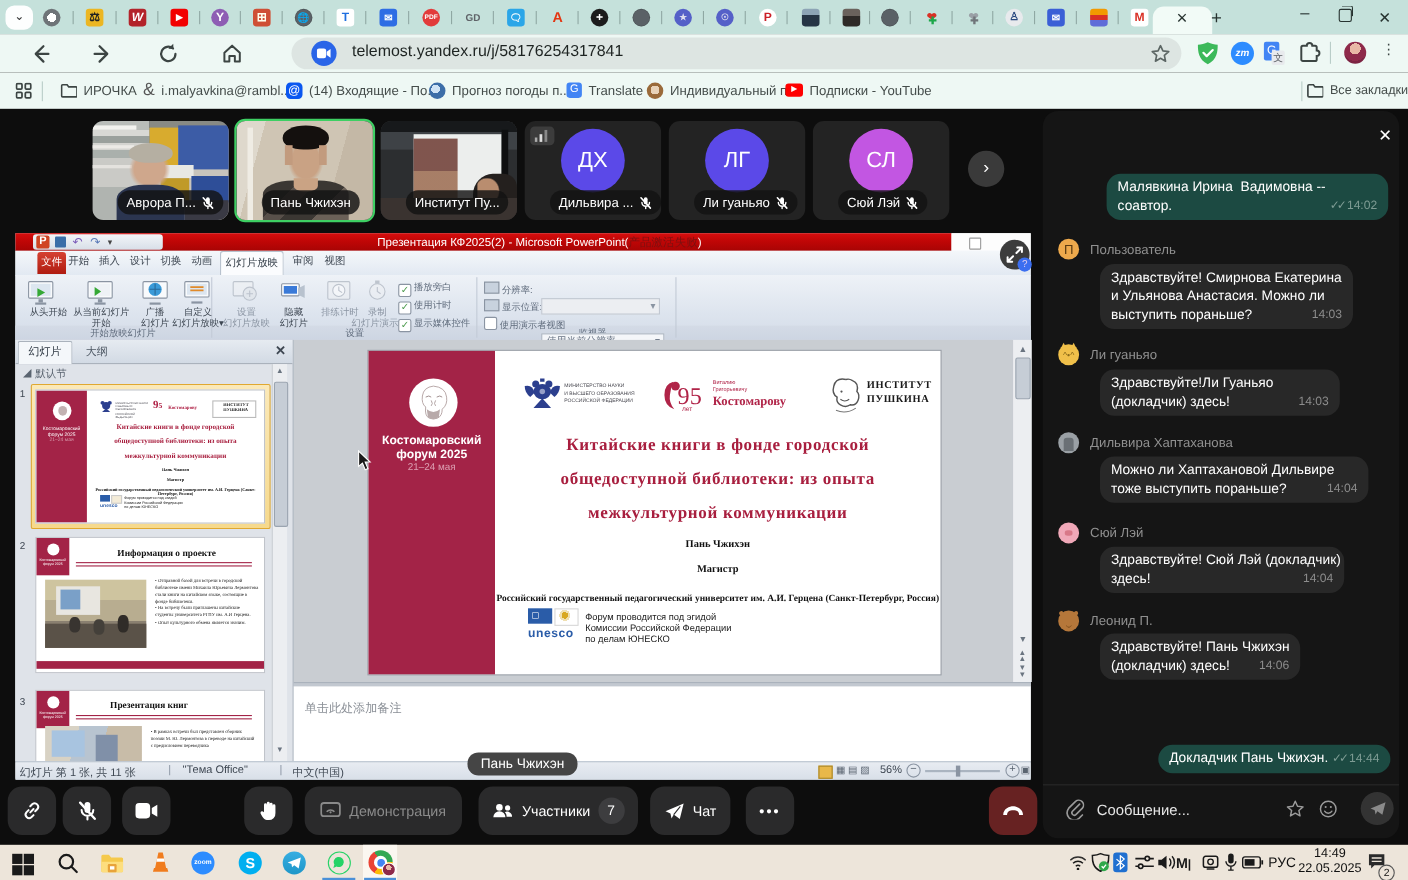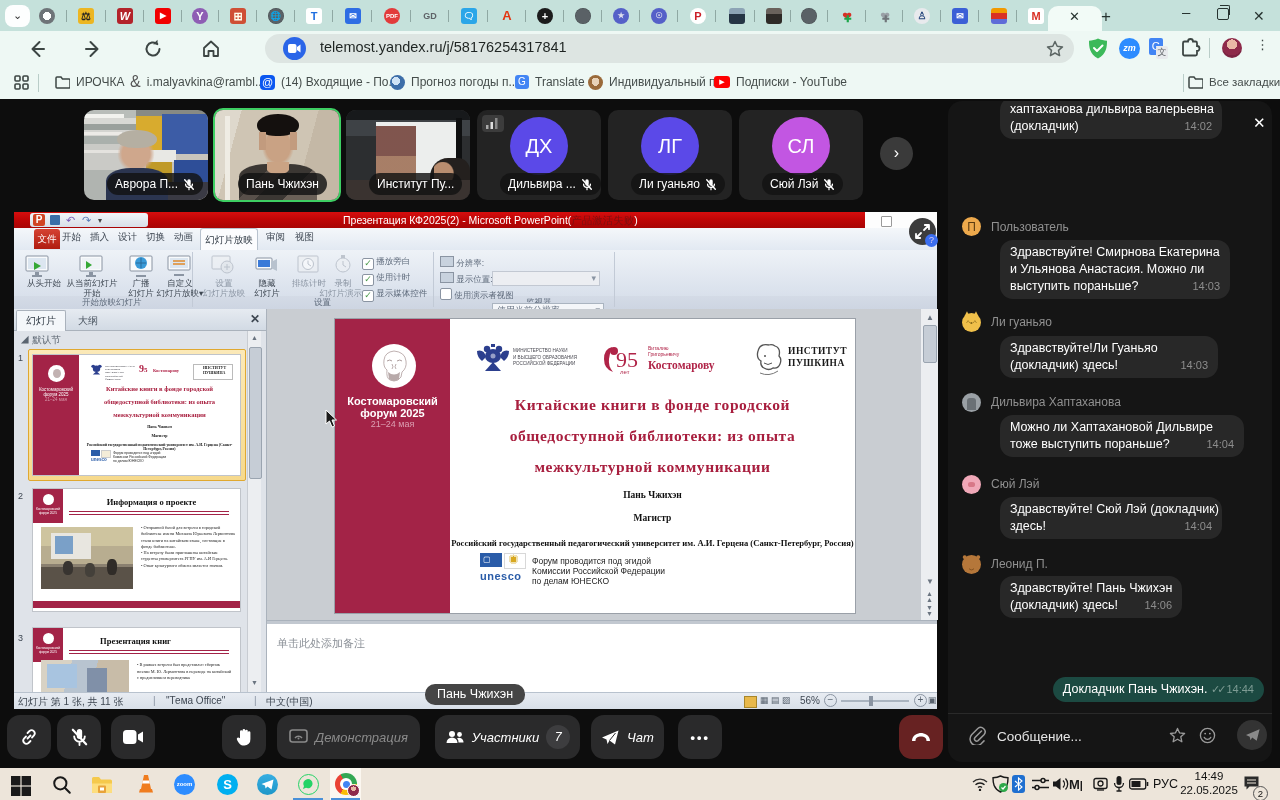--- a/index.html
+++ b/index.html
@@ -21,21 +21,21 @@
 #ppt{position:absolute;left:14px;top:113px;width:923px;height:496px;background:#eef2f6;}
 
 #chat{position:absolute;left:948px;top:2px;width:324px;height:661px;background:#151515;border-radius:14px;overflow:hidden;}
 .bub{position:absolute;background:#282828;color:#fff;border-radius:13px;font-size:12.5px;line-height:17px;padding:4px 10px;white-space:nowrap;}
 .bubt{background:#1c4a42;}
 .time{color:#8d8d8d;font-size:11px;}
 .cname{position:absolute;color:#909090;font-size:12px;}
 .cav{position:absolute;width:19px;height:19px;border-radius:50%;font-size:12px;display:flex;align-items:center;justify-content:center;}
 
 #controls{position:absolute;left:0;top:611px;width:948px;height:58px;}
-.cbtn{position:absolute;top:5px;height:44px;border-radius:13px;background:#2a2a2b;color:#fff;display:flex;align-items:center;justify-content:center;font-size:13px;gap:7px;font-style:italic;}
+.cbtn{position:absolute;top:5px;height:44px;border-radius:13px;background:#2a2a2b;color:#fff;display:flex;align-items:center;justify-content:center;font-size:13px;gap:7px;}
 #taskbar{position:absolute;left:0;top:768px;width:1280px;height:32px;background:#ede5da;}
 .tbi{position:absolute;top:6px;width:20px;height:20px;}
 </style></head>
 <body>
 <div id="root">
   <div id="tabstrip">
     <div class="abs" style="left:5px;top:5px;width:25px;height:22px;background:#fdfefe;border-radius:8px;color:#333;text-align:center;font-size:11px;line-height:20px;">⌄</div>
     <div class="pi" style="left:39px;background:radial-gradient(circle at 50% 50%,#fff 0 4px,#6e7478 4px);border-radius:50%;"></div>
     <div class="pi" style="left:78px;background:#ecb622;color:#222;">⚖</div>
     <div class="pi" style="left:117px;background:#b3232a;color:#fff;font-style:italic;">W</div>
@@ -575,22 +575,22 @@
             <path d="M8.5 11.5 L14.5 4" stroke="#2a2a2b" stroke-width="1"></path>
           </svg>Чат</div>
       <div class="cbtn" style="left:678px;width:44px;letter-spacing:2px;font-weight:bold;">•••</div>
       <div class="cbtn" style="left:899px;width:44px;background:#672222;">
           <svg width="22" height="10" viewBox="0 0 22 10">
             <path d="M2 9 C2 3 8 1 11 1 C14 1 20 3 20 9 L16.5 9 C16.5 5.5 14 4.5 11 4.5 C8 4.5 5.5 5.5 5.5 9 Z" fill="#fff"></path>
           </svg>
         </div>
     </div>
     <div id="chat">
-      <div class="bub" style="left:52px;top:-4px;width:202px;">хаптаханова дильвира валерьевна<br>(докладчик)<span class="time" style="position:absolute;right:10px;bottom:4px;">14:02</span></div>
       <div class="abs" style="left:305px;top:13px;color:#fff;font-size:15px;">✕</div>
+      <div class="bub bubt" style="left:58px;top:57px;width:236px;">Малявкина Ирина&nbsp; Вадимовна --<br>соавтор.<span class="time" style="position:absolute;right:10px;bottom:4px;color:#7e9c94;"><span style="letter-spacing:-3px;">✓✓</span> 14:02</span></div>
       <div class="cav" style="left:14px;top:116px;background:#eda94c;color:#5a3a10;">П</div>
       <div class="cname" style="left:43px;top:119px;">Пользователь</div>
       <div class="bub" style="left:52px;top:139px;width:210px;">Здравствуйте! Смирнова Екатерина<br>и Ульянова Анастасия. Можно ли<br>выступить пораньше?<span class="time" style="position:absolute;right:10px;bottom:4px;">14:03</span></div>
       <div class="cav" style="left:14px;top:212px;background:#f0c04a;">
           <span style="position:absolute;left:1px;top:-4px;color:#f0c04a;font-size:8px;">▲</span>
           <span style="position:absolute;right:1px;top:-4px;color:#f0c04a;font-size:8px;">▲</span>
           <span style="color:#8a6a1a;font-size:8px;">^•^</span>
         </div>
       <div class="cname" style="left:43px;top:214px;">Ли гуаньяо</div>
       <div class="bub" style="left:52px;top:235px;width:198px;">Здравствуйте!Ли Гуаньяо<br>(докладчик) здесь!<span class="time" style="position:absolute;right:10px;bottom:4px;">14:03</span></div>

